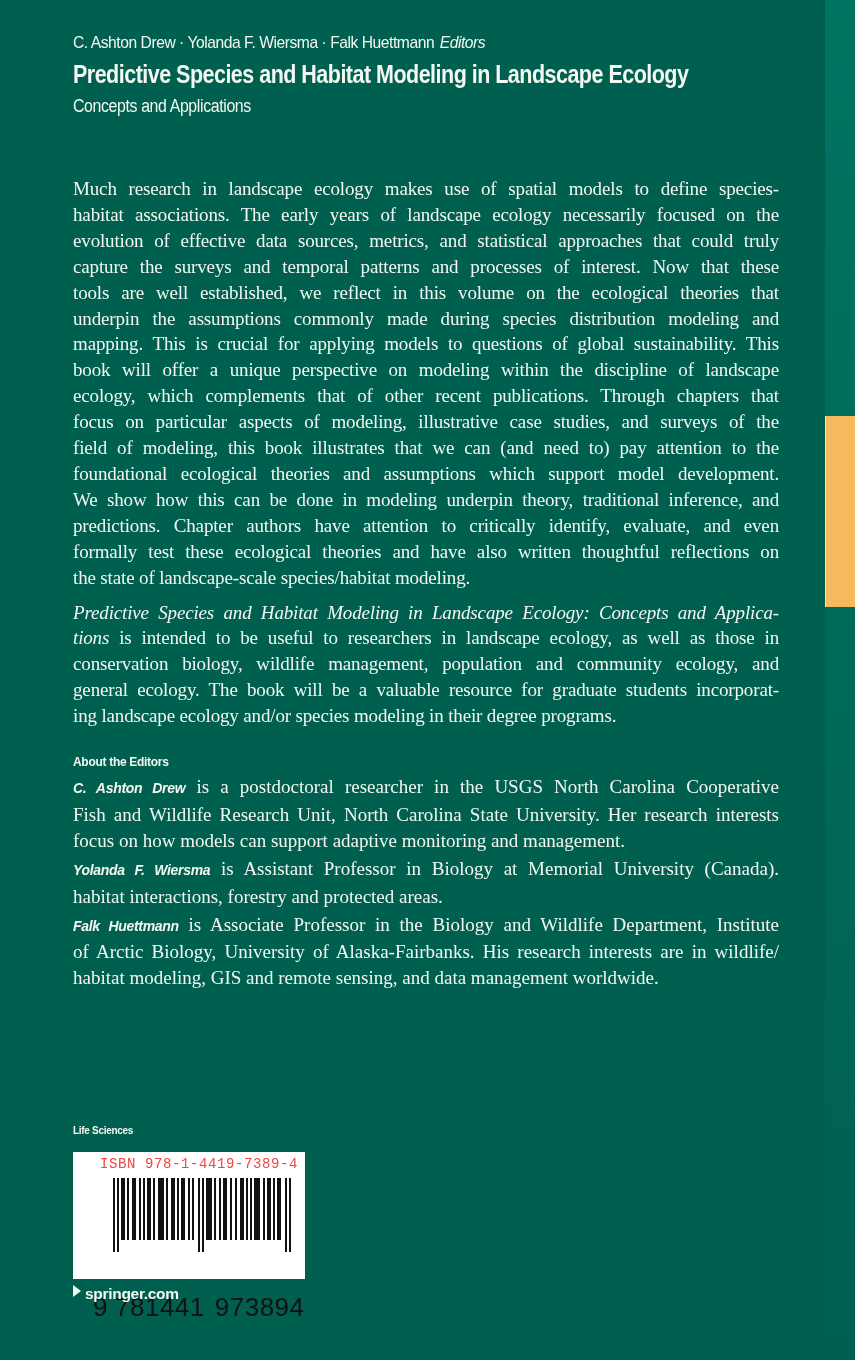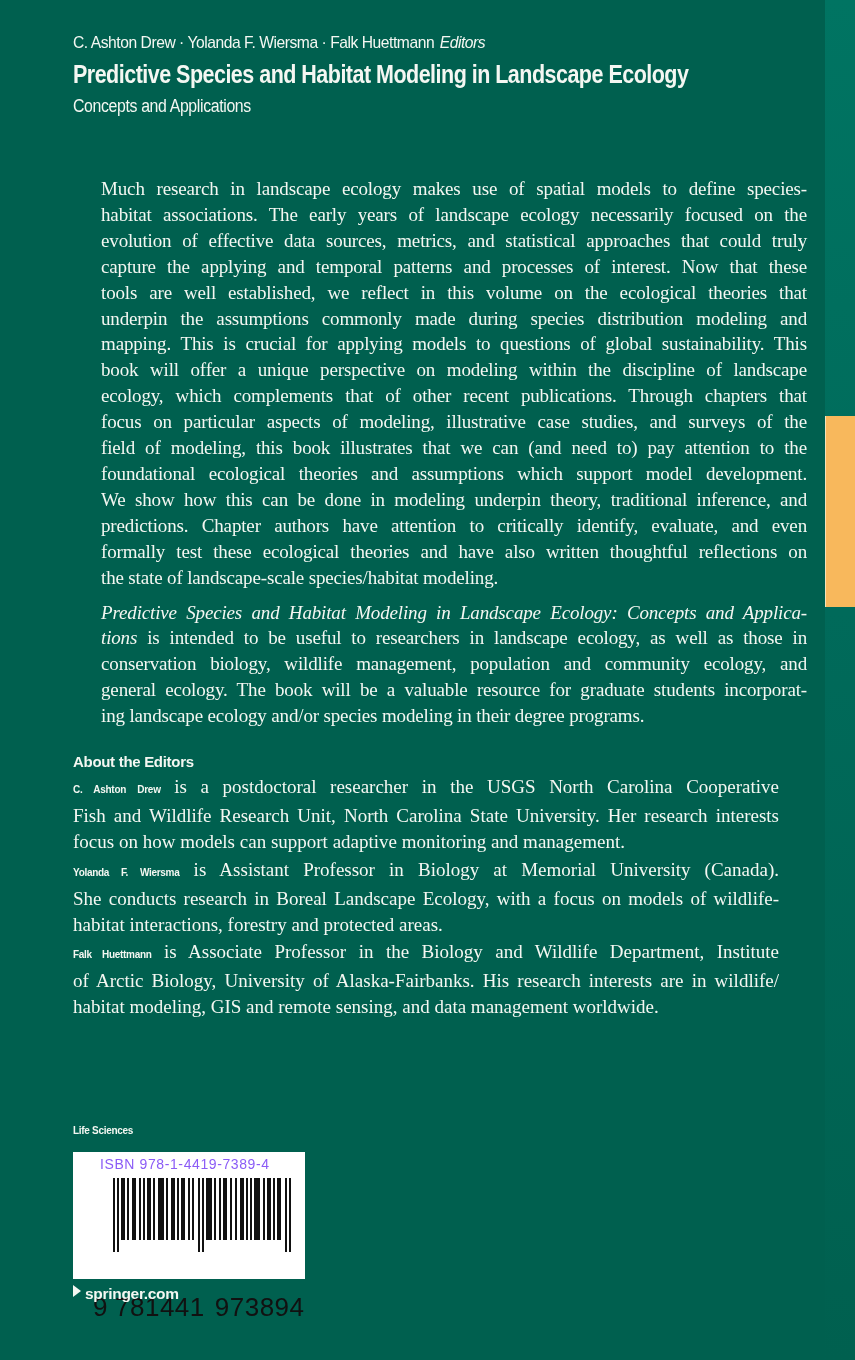--- a/index.html
+++ b/index.html
@@ -16,39 +16,39 @@
   .spine-band {
     position:absolute; left:825px; top:416px; width:30px; height:191px;
     background:#f8b85c; border-left:1px solid #f6e3b8;
   }
   .header { position:absolute; left:73px; top:32px; width:740px; font-family:"Liberation Sans", sans-serif; }
   .authors { font-size:17px; letter-spacing:-0.5px; line-height:22px; transform:scaleX(0.92); transform-origin:left; white-space:nowrap; }
   .authors .role { font-style:italic; margin-left:6px; }
   .title { font-size:25px; font-weight:bold; letter-spacing:-0.6px; line-height:32px; margin-top:4px; transform:scaleX(0.86); transform-origin:left; white-space:nowrap; }
   .subtitle { font-size:18px; line-height:24px; margin-top:4px; letter-spacing:-0.4px; transform:scaleX(0.88); transform-origin:left; white-space:nowrap; }
 
-  .desc { position:absolute; left:73px; top:176px; width:706px;margin-left:28px; }
+  .desc { position:absolute; left:73px; top:176px; width:706px; }
   .desc p { margin:0; font-size:19px; line-height:25.9px; text-align:justify; letter-spacing:-0.15px; }
   .desc p + p { margin-top:9px; }
   .desc .line { display:block; white-space:nowrap; text-align-last:justify; text-align:justify; }
   .desc .line.last { text-align-last:left; }
 
   .editors { position:absolute; left:73px; top:752px; width:706px; }
-  .editors h3 { margin:0; font-family:"Liberation Sans", sans-serif; font-size:15px; font-weight:bold; line-height:20px; letter-spacing:-0.3px; }
+  .editors h3 { margin:0; font-family:"Liberation Sans", sans-serif; font-size:12px; font-weight:bold; line-height:20px; letter-spacing:-0.3px; }
   .bio { margin:2px 0 0 0; font-size:19px; line-height:25.9px; }
   .bio + .bio { }
-  .bio .name { font-family:"Liberation Sans", sans-serif; font-weight:bold; font-size:10px; letter-spacing:-0.3px; }
+  .bio .name { font-family:"Liberation Sans", sans-serif; font-weight:bold; font-size:14px; letter-spacing:-0.3px;font-style:italic; }
   .bio .line { display:block; white-space:nowrap; text-align:justify; text-align-last:justify; }
   .bio .line.last { text-align-last:left; }
 
   .category { position:absolute; left:73px; top:1125px; font-family:"Liberation Sans", sans-serif; font-weight:bold; font-size:10px; letter-spacing:-0.3px; }
   .barcode-box {
     position:absolute; left:73px; top:1152px; width:232px; height:127px; background:#ffffff;
   }
-  .isbn { position:absolute; left:27px; top:4px; font-family:Liberation Sans, sans-serif; font-size:14px; color:#8b5cf6; letter-spacing:0.6px; white-space:nowrap; }
+  .isbn { position:absolute; left:27px; top:4px; font-family:Liberation Mono, monospace; font-size:14px; color:#ef4444; letter-spacing:0.6px; white-space:nowrap; }
   .bars { position:absolute; left:40px; top:26px; width:178px; height:80px; }
   .bars svg { display:block; }
   .ean { position:absolute; left:20px; top:94px; font-family:"Liberation Sans", sans-serif; font-size:26px; color:#111; letter-spacing:0.5px; white-space:nowrap; line-height:26px;margin-top:48px; }
   .ean .d1 { display:inline-block; width:22px; }
   .springer { position:absolute; left:73px; top:1285px; font-family:"Liberation Sans", sans-serif; font-weight:bold; font-size:15.5px; letter-spacing:-0.3px; display:flex; align-items:flex-start; }
   .springer .arrow { display:inline-block; width:0; height:0; border-left:8px solid #f4f7f2; border-top:6px solid transparent; border-bottom:6px solid transparent; margin-right:4px; }
 </style>
 </head>
 <body>
 
@@ -59,21 +59,21 @@
   <div class="authors"><span>C. Ashton Drew · Yolanda F. Wiersma · Falk Huettmann</span><span class="role">Editors</span></div>
   <div class="title">Predictive Species and Habitat Modeling in Landscape Ecology</div>
   <div class="subtitle">Concepts and Applications</div>
 </div>
 
 <div class="desc">
   <p>
     <span class="line">Much research in landscape ecology makes use of spatial models to define species-</span>
     <span class="line">habitat associations. The early years of landscape ecology necessarily focused on the</span>
     <span class="line">evolution of effective data sources, metrics, and statistical approaches that could truly</span>
-    <span class="line">capture the applying and temporal patterns and processes of interest. Now that these</span>
+    <span class="line">capture the surveys and temporal patterns and processes of interest. Now that these</span>
     <span class="line">tools are well established, we reflect in this volume on the ecological theories that</span>
     <span class="line">underpin the assumptions commonly made during species distribution modeling and</span>
     <span class="line">mapping. This is crucial for applying models to questions of global sustainability. This</span>
     <span class="line">book will offer a unique perspective on modeling within the discipline of landscape</span>
     <span class="line">ecology, which complements that of other recent publications. Through chapters that</span>
     <span class="line">focus on particular aspects of modeling, illustrative case studies, and surveys of the</span>
     <span class="line">field of modeling, this book illustrates that we can (and need to) pay attention to the</span>
     <span class="line">foundational ecological theories and assumptions which support model development.</span>
     <span class="line">We show how this can be done in modeling underpin theory, traditional inference, and</span>
     <span class="line">predictions. Chapter authors have attention to critically identify, evaluate, and even</span>
@@ -91,21 +91,20 @@
 
 <div class="editors">
   <h3>About the Editors</h3>
   <p class="bio">
     <span class="line"><span class="name">C. Ashton Drew</span><span> is a postdoctoral researcher in the USGS North Carolina Cooperative</span></span>
     <span class="line">Fish and Wildlife Research Unit, North Carolina State University. Her research interests</span>
     <span class="line last">focus on how models can support adaptive monitoring and management.</span>
   </p>
   <p class="bio">
     <span class="line"><span class="name">Yolanda F. Wiersma</span><span> is Assistant Professor in Biology at Memorial University (Canada).</span></span>
-    <span class="line">She conducts research in Boreal Landscape Ecology, with a focus on models of wildlife-</span>
     <span class="line last">habitat interactions, forestry and protected areas.</span>
   </p>
   <p class="bio">
     <span class="line"><span class="name">Falk Huettmann</span><span> is Associate Professor in the Biology and Wildlife Department, Institute</span></span>
     <span class="line">of Arctic Biology, University of Alaska-Fairbanks. His research interests are in wildlife/</span>
     <span class="line last">habitat modeling, GIS and remote sensing, and data management worldwide.</span>
   </p>
 </div>
 
 <div class="category">Life Sciences</div>

